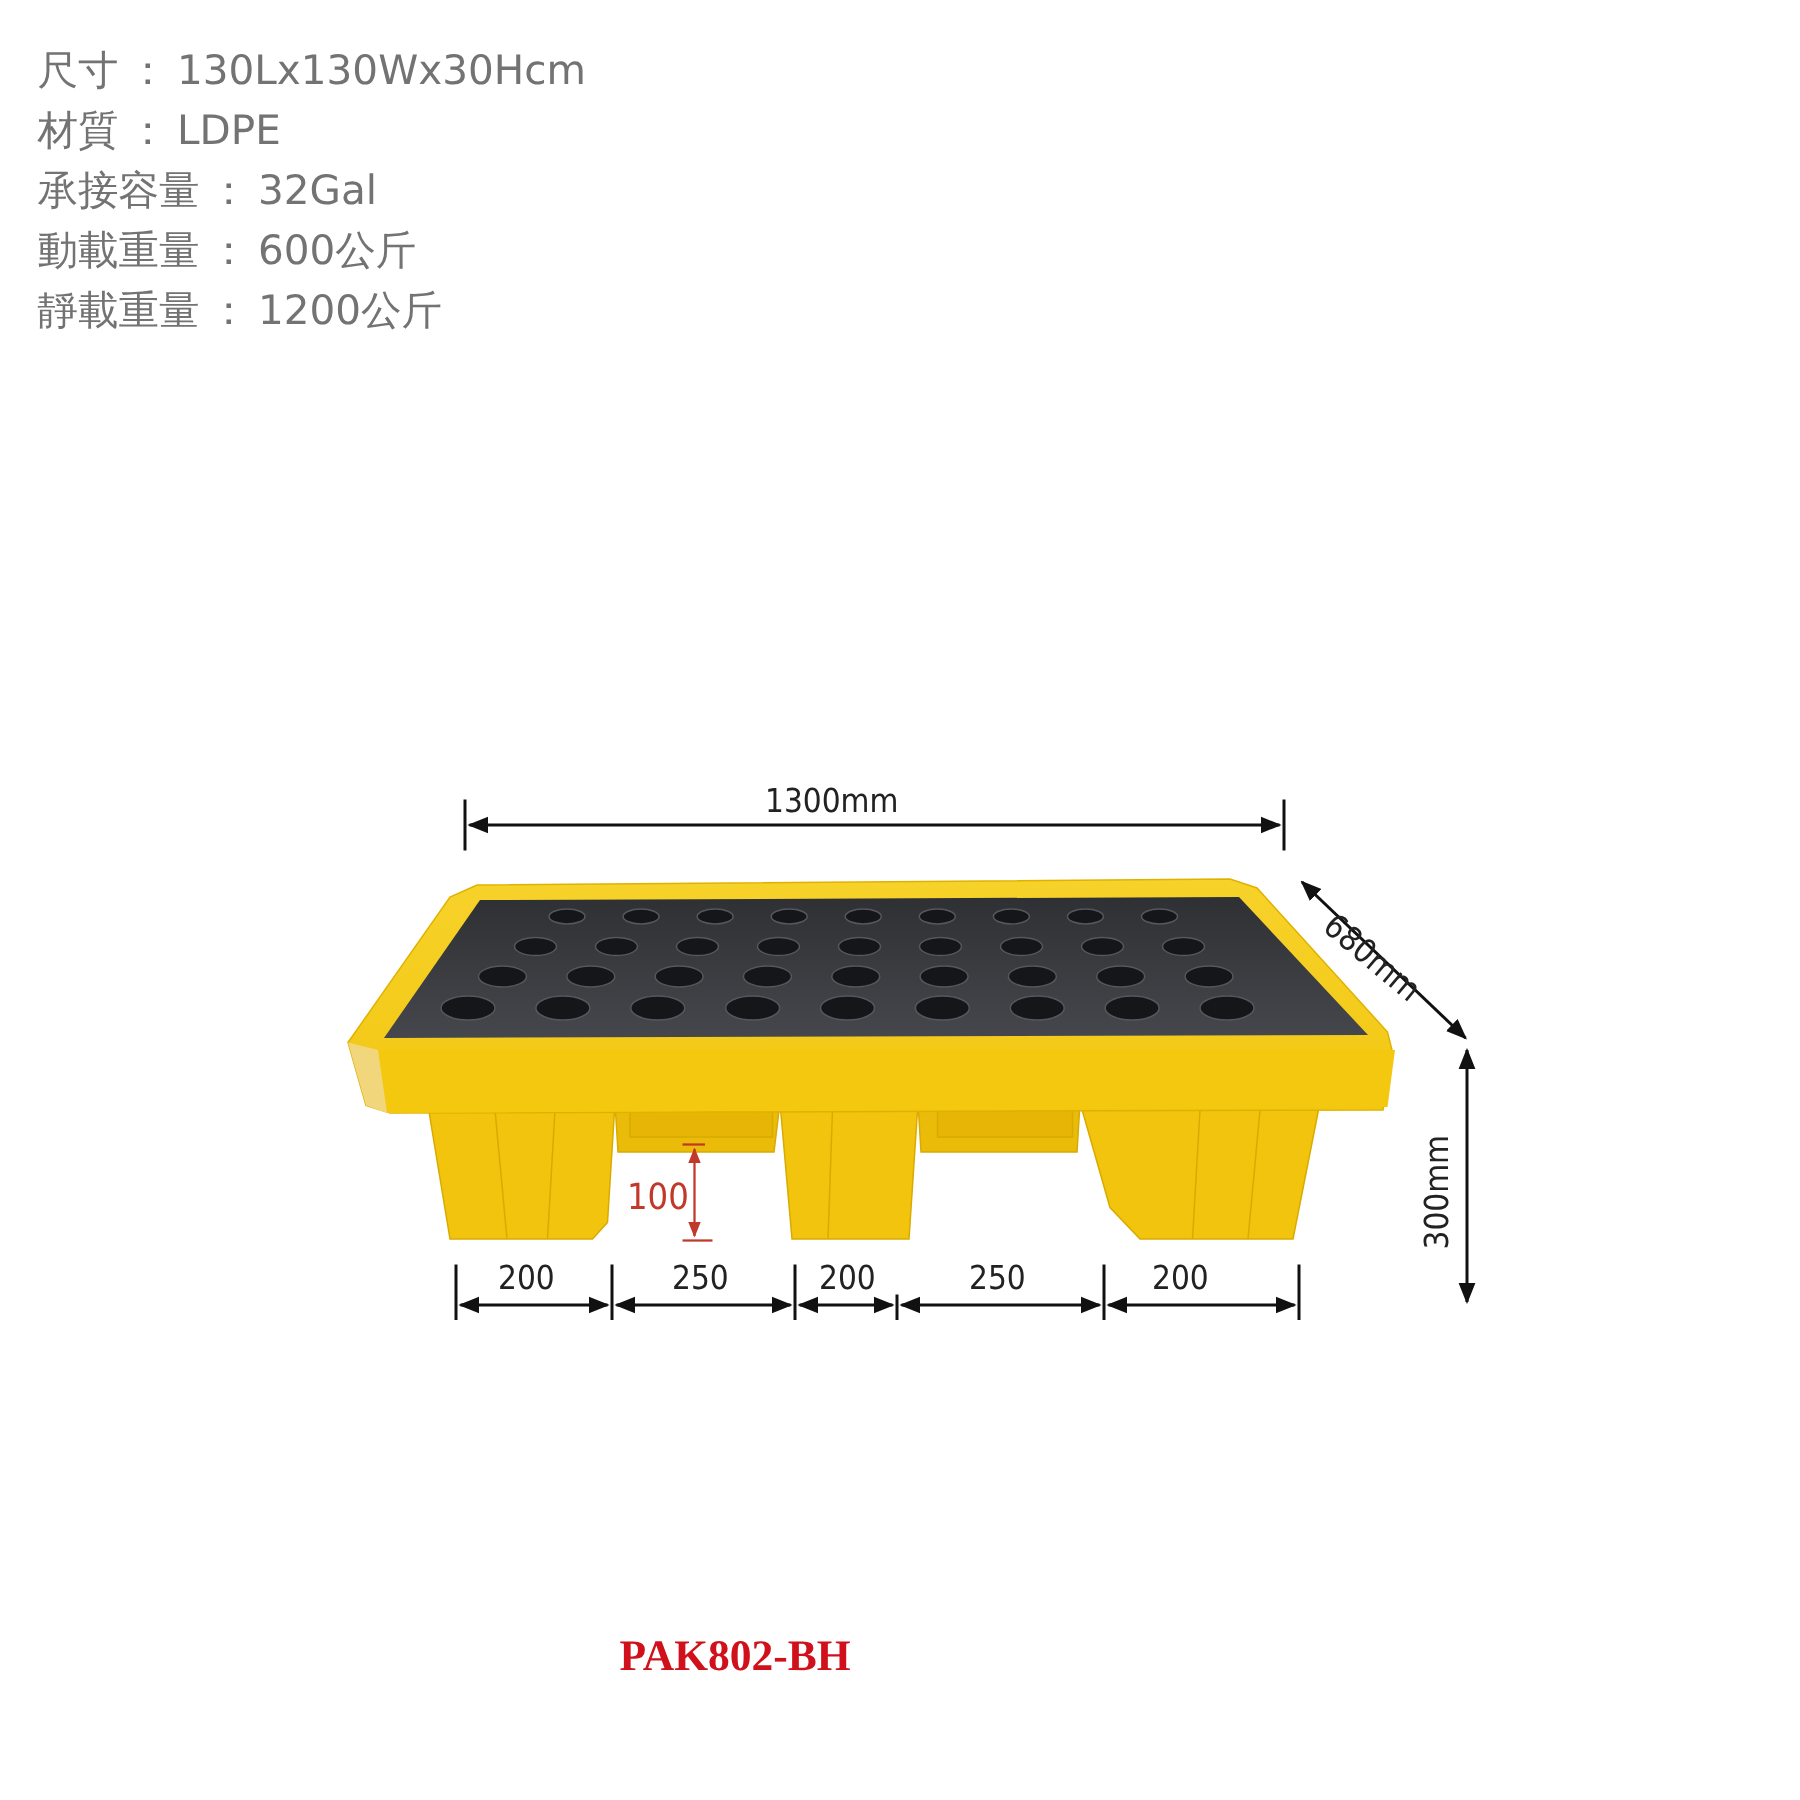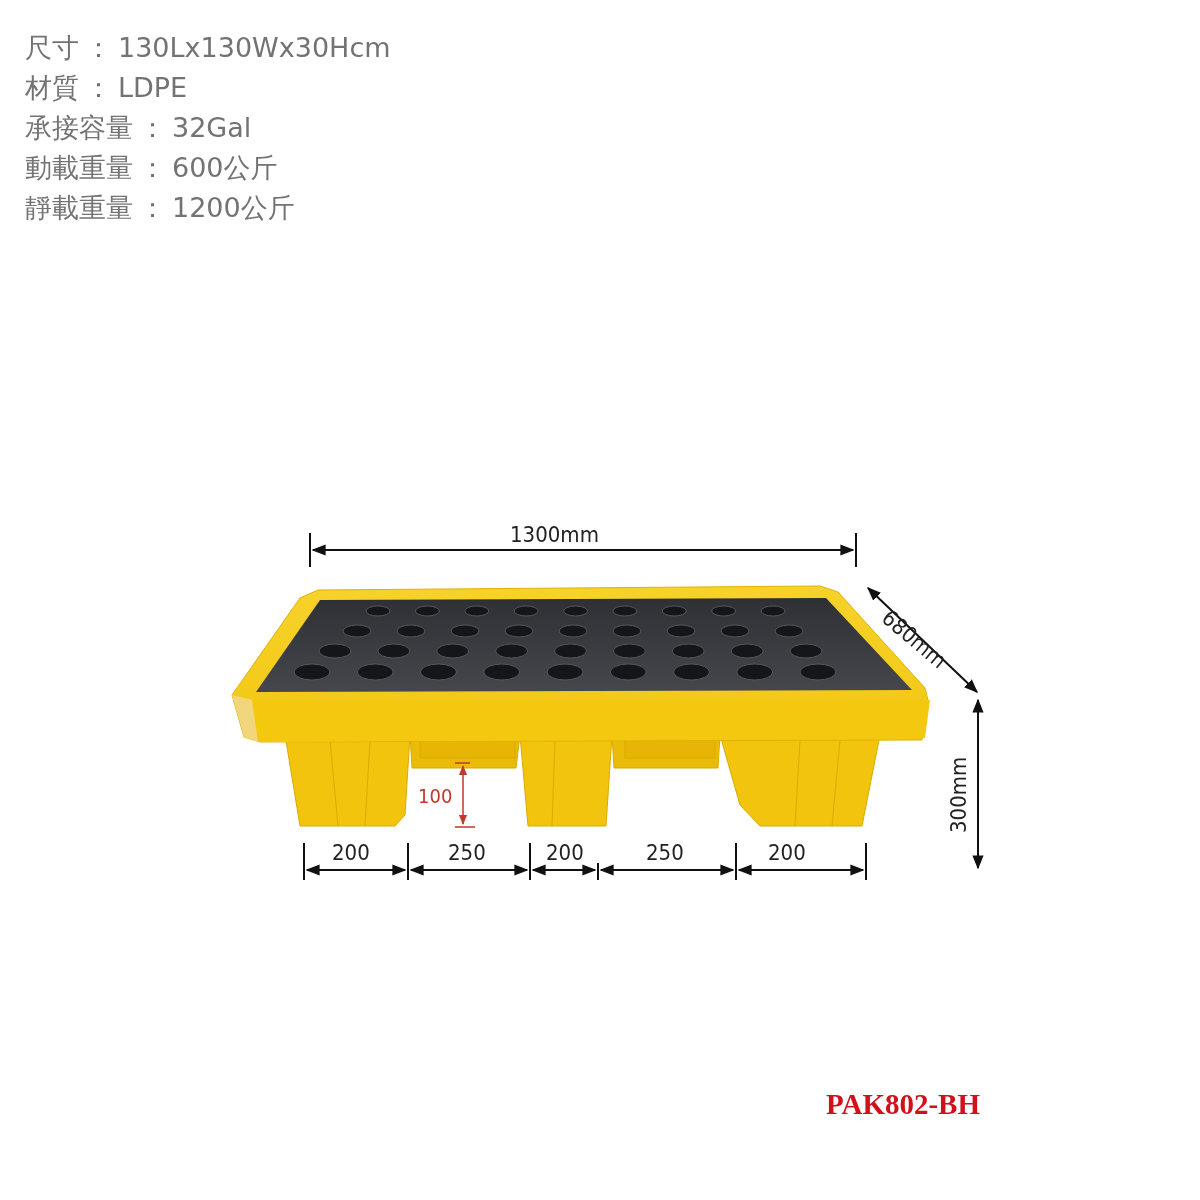--- a/index.html
+++ b/index.html
@@ -8,22 +8,22 @@
   .specs { position: absolute; left: 25px; top: 28px; }
   .title { font-size: 25px; font-weight: bold; line-height: 40px; height: 40px; white-space: nowrap; letter-spacing: 0.5px; }
   .title .main { color: #1e1e6e; }
   .title .sep { color: #1e1e6e; }
   .title .variant { color: #d21ed2; }
   .spec-row { font-size: 27px; color: #737373; line-height: 40px; height: 40px; white-space: nowrap; }
   .spec-row .colon { padding: 0 6px; }
   .figure { position: absolute; left: 0; top: 500px; width: 1200px; height: 420px; }
   .figure svg { position: absolute; left: 0; top: 0; }
   .dim-label { position: absolute; font-family: "DejaVu Sans Condensed", "DejaVu Sans", sans-serif; color: #222; font-size: 22px; white-space: nowrap; }
-  .dim-red { color: #c0392b; font-size: 20px; }
-  .model { position: absolute; left: 0; width: 980px; top: 1088px; text-align: right;
+  .dim-red { color: #c0392b; font-size: 24px; }
+  .model { position: absolute; left: 0; width: 980px; top: 1088px; text-align: center;
            font-family: "Liberation Serif", "DejaVu Serif", serif; font-weight: bold; font-size: 29px; color: #d0101a; }
 </style>
 </head>
 <body>
 
 <div class="specs">
   <div class="spec-row"><span>尺寸</span><span class="colon">：</span><span>130Lx130Wx30Hcm</span></div>
   <div class="spec-row"><span>材質</span><span class="colon">：</span><span>LDPE</span></div>
   <div class="spec-row"><span>承接容量</span><span class="colon">：</span><span>32Gal</span></div>
   <div class="spec-row"><span>動載重量</span><span class="colon">：</span><span>600公斤</span></div>

